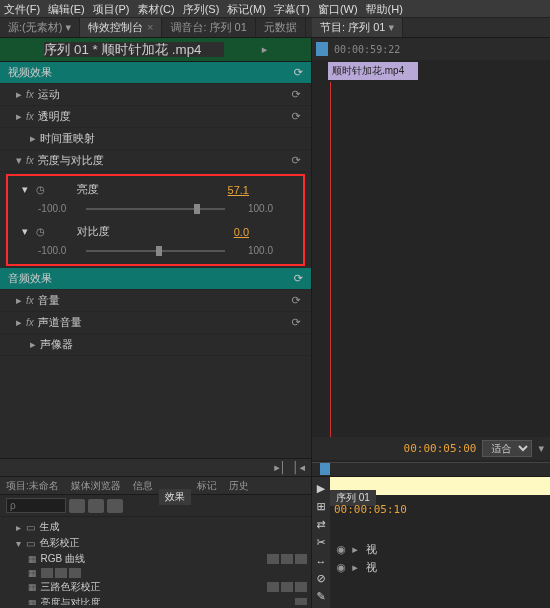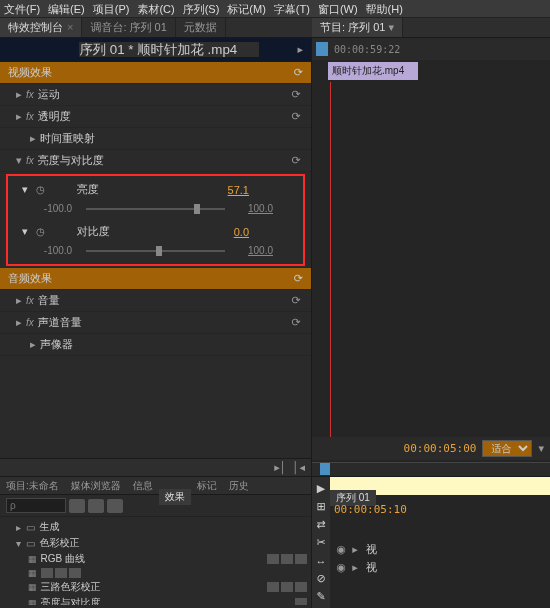--- a/index.html
+++ b/index.html
@@ -6,41 +6,41 @@
 body { background: #1e1e1e; color: #b8b8b8; font-size: 11px; width: 550px; height: 608px; overflow: hidden; }
 .menubar { background: #3a3a3a; height: 18px; display: flex; padding: 2px 4px; border-bottom: 1px solid #222; text-align: center; }
 .menubar span { margin-right: 8px; color: #ddd; cursor: pointer; }
 .tabbar { background: #2e2e2e; height: 20px; display: flex; align-items: center; border-bottom: 1px solid #1a1a1a; }
 .tab { padding: 2px 8px; color: #999; border-right: 1px solid #222; cursor: pointer; }
 .tab.active { background: #3a3a3a; color: #ddd; }
 .tab .x { margin-left: 4px; color: #777; }
 .main { display: flex; height: 438px; }
 .left-panel { width: 312px; background: #2a2a2a; border-right: 1px solid #1a1a1a; display: flex; flex-direction: column; }
 .right-panel { flex: 1; background: #252525; display: flex; flex-direction: column; }
-.seq-header { padding: 4px 8px; background: #0f172a; color: #ccc; border-bottom: 1px solid #1a1a1a; display: flex; justify-content: flex-end; align-items: center; gap: 38px; }
+.seq-header { padding: 4px 8px; background: #14532d; color: #ccc; border-bottom: 1px solid #1a1a1a; display: flex; justify-content: center; align-items: center; gap: 38px; }
 .seq-header input { background: #2e2e2e; border: none; color: #ccc; width: 180px; }
 .dd { color: #999; }
-.section { padding: 3px 8px; background: #a16207; color: #ccc; border-bottom: 1px solid #252525; display: flex; justify-content: space-between; align-items: center; }
+.section { padding: 3px 8px; background: #0f766e; color: #ccc; border-bottom: 1px solid #252525; display: flex; justify-content: space-between; align-items: center; }
 .effect-row { padding: 3px 8px 3px 16px; display: flex; align-items: center; border-bottom: 1px solid #252525; }
 .effect-row .tri { width: 10px; color: #999; }
 .effect-row .fx { font-style: italic; color: #999; margin-right: 4px; font-size: 10px; }
 .effect-row .label { flex: 1; color: #ccc; }
 .effect-row .reset { width: 14px; height: 14px; color: #999; text-align: center; }
 .effect-row.sub { padding-left: 30px; }
 .highlight-box { border: 2px solid #ff2b2b; margin: 2px 6px; padding: 2px; }
 .param-row { display: flex; align-items: center; padding: 4px 12px; }
 .param-row .tri { width: 10px; color: #ccc; }
 .param-row .stopw { color: #999; margin: 0 4px; font-size: 10px; }
 .param-row .plabel { flex: 1; color: #ccc; margin-left: 28px; }
 .param-row .pval { color: #e8a33c; text-decoration: underline; cursor: pointer; margin-right: 40px; }
 .slider-row { display: flex; align-items: center; padding: 2px 28px 6px 28px; color: #888; font-size: 10px; }
-.slider-row .min { width: 40px; text-align: center; }
+.slider-row .min { width: 40px; }
 .slider-row .track { flex: 1; height: 2px; background: #555; position: relative; margin: 0 8px; }
 .slider-row .track .thumb { position: absolute; width: 6px; height: 10px; background: #888; top: -4px; }
-.slider-row .max { width: 40px; text-align: right; text-decoration: underline; }
+.slider-row .max { width: 40px; text-align: right; }
 .timeline-header { display: flex; align-items: center; padding: 4px; background: #2a2a2a; }
 .timeline-header .ph { width: 12px; height: 14px; background: #4a90c2; margin-right: 6px; }
 .clip { background: #b8a8d8; color: #222; padding: 2px 4px; margin: 2px 2px 2px 16px; width: 90px; font-size: 10px; }
 .tc { color: #e8a33c; font-family: monospace; font-size: 11px; text-align: center; }
 .tc-blue { color: #888; font-family: monospace; font-size: 10px; }
 .bottom { display: flex; height: 132px; border-top: 1px solid #1a1a1a; }
 .bottom-left { width: 312px; background: #2a2a2a; border-right: 1px solid #1a1a1a; }
 .bottom-right { flex: 1; background: #252525; display: flex; }
 .btabbar { background: #2e2e2e; height: 18px; display: flex; align-items: center; border-bottom: 1px solid #1a1a1a; }
 .btab { padding: 1px 6px; color: #999; cursor: pointer; font-size: 10px; }
@@ -60,21 +60,21 @@
 .toolcol { width: 18px; background: #2e2e2e; display: flex; flex-direction: column; align-items: center; padding-top: 4px; gap: 4px; }
 .toolcol .tool { width: 14px; height: 14px; color: #ccc; text-align: center; line-height: 14px; font-size: 11px; }
 .seq-panel { flex: 1; display: flex; flex-direction: column; }
 .seq-tabs { background: #fef9c3; height: 18px; display: flex; align-items: center; }
 .seq-body { flex: 1; padding: 4px; }
 .track-row { display: flex; align-items: center; padding: 2px 0; height: 18px; }
 .track-row .eye { width: 14px; text-align: center; color: #999; }
 .track-row .lock { width: 14px; text-align: center; color: #999; }
 .track-row .tlabel { color: #ccc; margin-left: 4px; }
 .fit-row { display: flex; align-items: center; justify-content: flex-end; padding: 3px 6px; background: #2a2a2a; gap: 6px; }
-.fit-select { background: #a16207; color: #ccc; border: 1px solid #555; padding: 1px 4px; font-size: 10px; }
+.fit-select { background: #404040; color: #ccc; border: 1px solid #555; padding: 1px 4px; font-size: 10px; }
 .ruler { height: 14px; background: #2a2a2a; border-top: 1px solid #444; margin-top: 2px; position: relative; }
 .ruler .ph2 { position: absolute; left: 8px; top: 0; width: 10px; height: 12px; background: #4a90c2; }
 .nav-ctrl { height: 18px; background: #2e2e2e; display: flex; align-items: center; justify-content: flex-end; padding: 0 6px; gap: 6px; border-top: 1px solid #1a1a1a; }
 .nav-ctrl span { color: #999; cursor: pointer; }
 </style>
 </head>
 <body>
 
 <div class="menubar">
   <span>文件(F)</span>
@@ -83,20 +83,21 @@
   <span>素材(C)</span>
   <span>序列(S)</span>
   <span>标记(M)</span>
   <span>字幕(T)</span>
   <span>窗口(W)</span>
   <span>帮助(H)</span>
 </div>
 
 <div style="display:flex">
   <div class="tabbar" style="width:312px">
+    <div class="tab"><span>源:(无素材)</span><span class="dd"> ▾</span></div>
     <div class="tab active"><span>特效控制台</span><span class="x">×</span></div>
     <div class="tab">调音台: 序列 01</div>
     <div class="tab">元数据</div>
   </div>
   <div class="tabbar" style="flex:1">
     <div class="tab active"><span>节目: 序列 01</span><span class="dd"> ▾</span></div>
   </div>
 </div>
 
 <div class="main">

